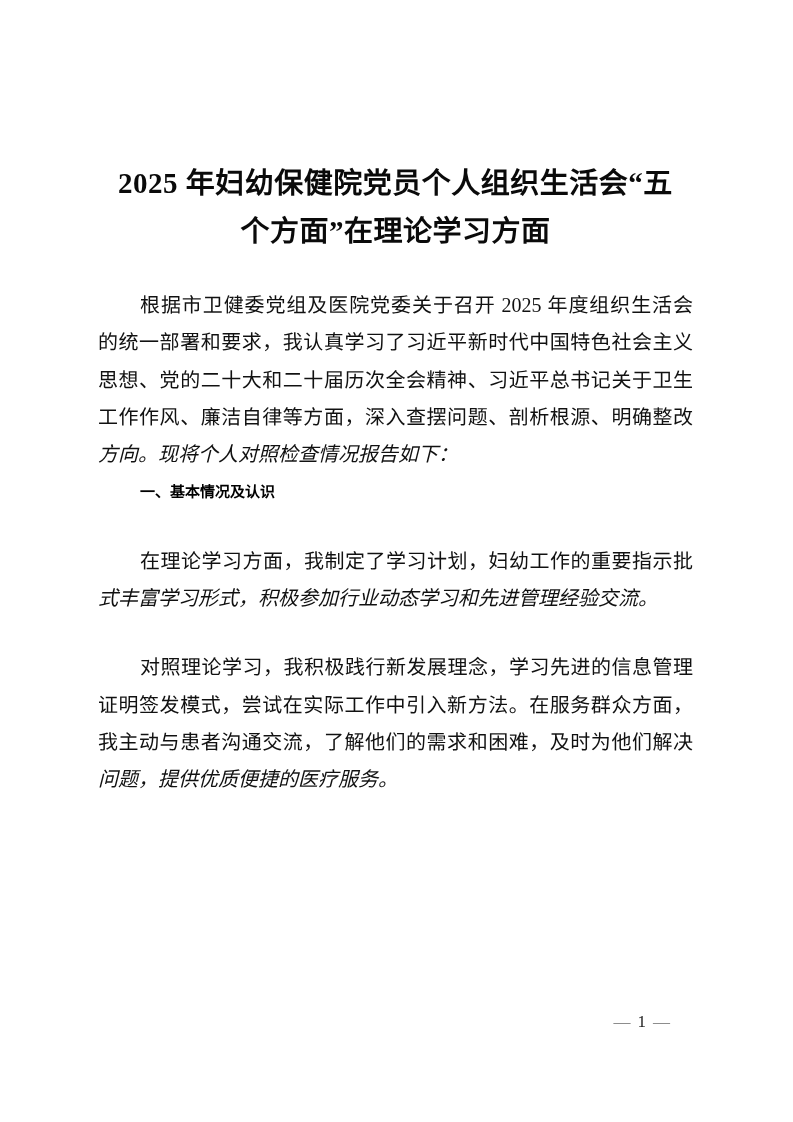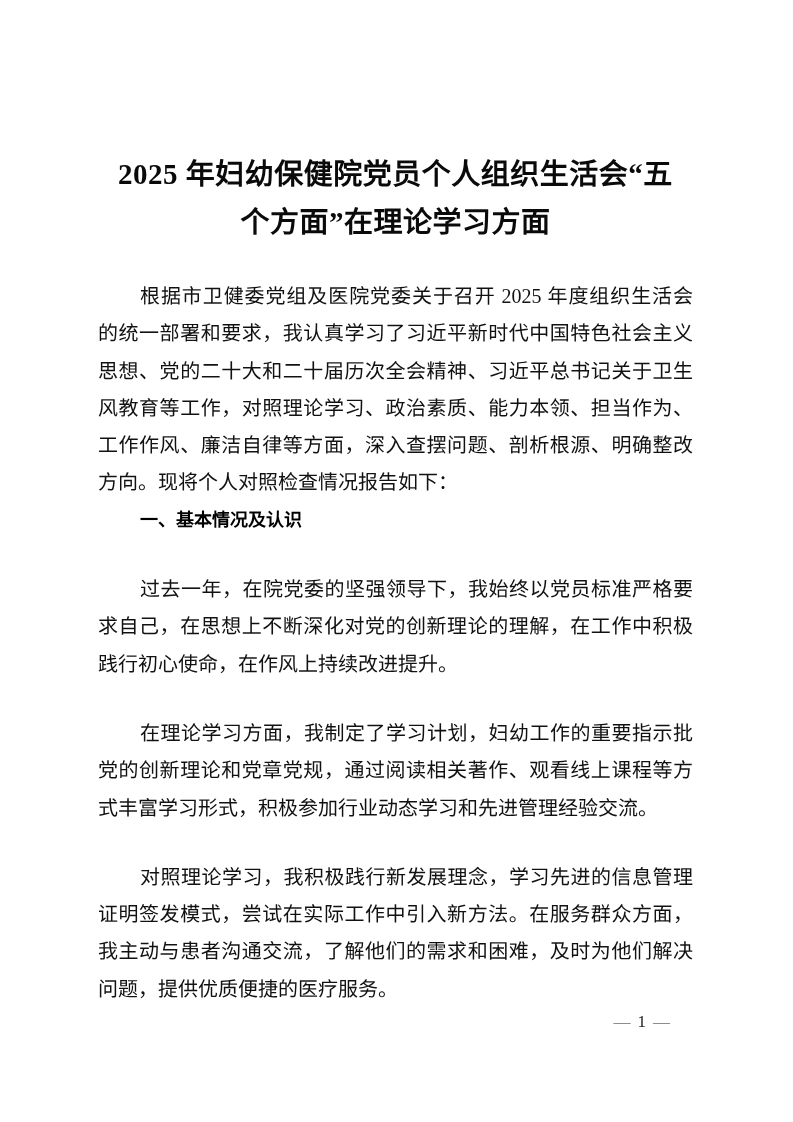--- a/index.html
+++ b/index.html
@@ -16,21 +16,21 @@
     font-family: "Liberation Serif", "DejaVu Serif", serif;
     overflow: hidden;
   }
   .content {
     position: absolute;
     left: 98px;
     top: 143px;
     width: 595px;
   }
   .doc-title {
-    margin: 7px;
+    margin: 16px;
     font-size: 29px;
     font-weight: bold;
     color: #0a0a0a;
   }
   .doc-title .title-line {
     line-height: 48px;
     height: 48px;
     text-align: center;
     letter-spacing: 0.5px;
     overflow: hidden;
@@ -46,25 +46,26 @@
     text-align-last: justify;
     text-justify: inter-character;
     overflow: hidden;
   }
   .line.indent {
     text-indent: 2.1em;
     margin-top: 32px;
   }
   .line.end {
     text-align-last: left;
+    font-style: italic;
   }
   .sec-heading {
     font-family: "Liberation Sans", "DejaVu Sans", sans-serif;
     font-weight: bold;
-    font-size: 18px;
+    font-size: 15px;
     color: #000000;
     padding-left: 42px;
     text-align: left;
     text-align-last: left;
   }
   .page-number {
     position: absolute;
     top: 1012px;
     right: 116px;
     font-size: 17px;
@@ -86,36 +87,29 @@
       <div class="title-line">2025 年妇幼保健院党员个人组织生活会“五</div>
       <div class="title-line">个方面”在理论学习方面</div>
     </h1>
 
     <div class="body-text">
 
       <div class="para">
         <div class="line indent">根据市卫健委党组及医院党委关于召开 2025 年度组织生活会</div>
         <div class="line">的统一部署和要求，我认真学习了习近平新时代中国特色社会主义</div>
         <div class="line">思想、党的二十大和二十届历次全会精神、习近平总书记关于卫生</div>
-        <div class="line">风教育等工作，对照理论学习、政治素质、能力本领、担当作为、</div>
         <div class="line">工作作风、廉洁自律等方面，深入查摆问题、剖析根源、明确整改</div>
         <div class="line end">方向。现将个人对照检查情况报告如下：</div>
       </div>
 
       <div class="line sec-heading">一、基本情况及认识</div>
 
-      <div class="para">
-        <div class="line indent">过去一年，在院党委的坚强领导下，我始终以党员标准严格要</div>
-        <div class="line">求自己，在思想上不断深化对党的创新理论的理解，在工作中积极</div>
-        <div class="line end">践行初心使命，在作风上持续改进提升。</div>
-      </div>
 
       <div class="para">
         <div class="line indent">在理论学习方面，我制定了学习计划，妇幼工作的重要指示批示</div>
-        <div class="line">党的创新理论和党章党规，通过阅读相关著作、观看线上课程等方</div>
         <div class="line end">式丰富学习形式，积极参加行业动态学习和先进管理经验交流。</div>
       </div>
 
       <div class="para">
         <div class="line indent">对照理论学习，我积极践行新发展理念，学习先进的信息管理和</div>
         <div class="line">证明签发模式，尝试在实际工作中引入新方法。在服务群众方面，</div>
         <div class="line">我主动与患者沟通交流，了解他们的需求和困难，及时为他们解决</div>
         <div class="line end">问题，提供优质便捷的医疗服务。</div>
       </div>
 

